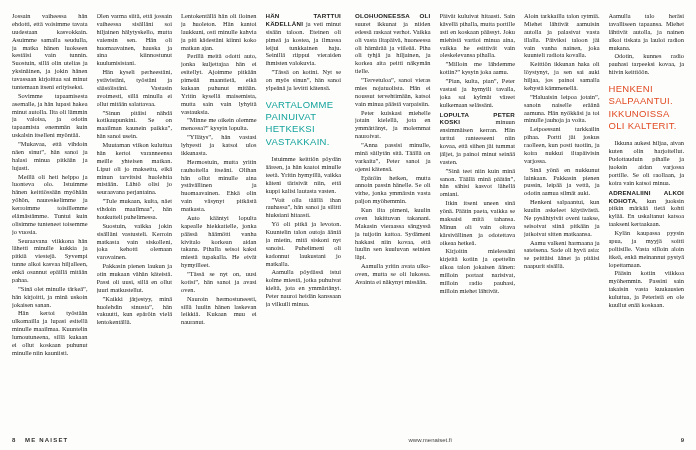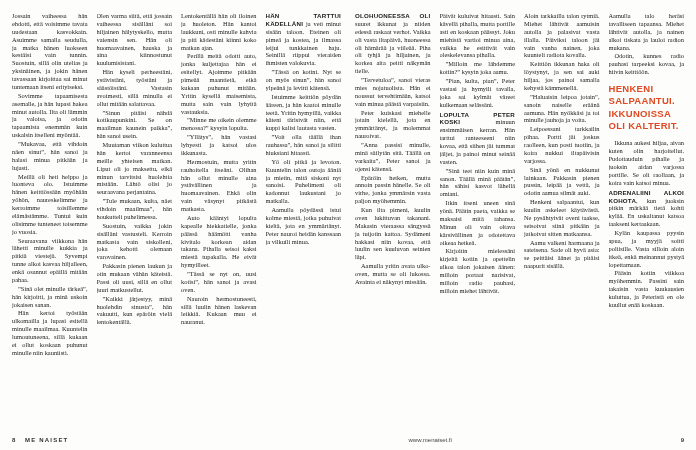--- a/index.html
+++ b/index.html
@@ -26,21 +26,21 @@
   .col p{margin:0 0 1px 0;text-indent:6px;}
   .col p.noindent{text-indent:0;margin-top:2px;}
   .lead{
     font-family:"Liberation Sans", sans-serif;
     font-weight:bold;
     font-size:6.2px;
     letter-spacing:.2px;
   }
   .pullquote{
     font-family:"Liberation Sans", sans-serif;
-    font-weight:bold;
+    font-weight:normal;
     text-transform:uppercase;
     font-size:9.5px;
     line-height:1.3;
     text-align:left;
     margin:7px 0 7px 0;
     letter-spacing:.3px;
   }
   .footer{
     position:absolute;
     left:12px;right:12px;bottom:7px;
@@ -85,20 +85,21 @@
         <p>”Minne me oikein olemme menossa?” kysyin lopulta.</p>
         <p>”Yllätys”, hän vastasi lyhyesti ja katsoi ulos ikkunasta.</p>
         <p>Hermostuin, mutta yritin rauhoitella itseäni. Olihan hän ollut minulle aina ystävällinen ja huomaavainen. Ehkä olin vain väsynyt pitkästä matkasta.</p>
         <p>Auto kääntyi lopulta kapealle hiekkatielle, jonka päässä häämötti vanha kivitalo korkean aidan takana. Pihalla seisoi kaksi miestä tupakalla. He eivät hymyilleet.</p>
         <p>”Tässä se nyt on, uusi kotisi”, hän sanoi ja avasi oven.</p>
         <p>Nauroin hermostuneesti, sillä luulin hänen laskevan leikkiä. Kukaan muu ei nauranut.</p>
       </div>
       <div class="col">
         <p class="noindent"><span class="lead">HÄN TARTTUI KÄDELLÄNI</span> ja veti minut sisään taloon. Eteinen oli pimeä ja kostea, ja ilmassa leijui tunkkainen haju. Seinillä riippui vieraiden ihmisten valokuvia.</p>
         <p>”Tässä on kotini. Nyt se on myös sinun”, hän sanoi ylpeänä ja levitti kätensä.</p>
+        <div class="pullquote" style="color: rgb(20, 163, 156);">Vartalomme painuivat hetkeksi vastakkain.</div>
         <p>Istuimme keittiön pöydän ääreen, ja hän kaatoi minulle teetä. Yritin hymyillä, vaikka käteni tärisivät niin, että kuppi kalisi lautasta vasten.</p>
         <p>”Voit olla täällä ihan rauhassa”, hän sanoi ja silitti hiuksiani hitaasti.</p>
         <p>Yö oli pitkä ja levoton. Kuuntelin talon outoja ääniä ja mietin, mitä siskoni nyt sanoisi. Puhelimeni oli kadonnut laukustani jo matkalla.</p>
         <p>Aamulla pöydässä istui kolme miestä, jotka puhuivat kieltä, jota en ymmärtänyt. Peter nauroi heidän kanssaan ja vilkuili minua.</p>
       </div>
       <div class="col">
         <p class="noindent"><span class="lead">OLOHUONEESSA OLI</span> suuret ikkunat ja niiden edessä raskaat verhot. Vaikka oli vasta iltapäivä, huoneessa oli hämärää ja viileää. Piha oli tyhjä ja hiljainen, ja korkea aita peitti näkymän tielle.</p>
         <p>”Tervetuloa”, sanoi vieras mies nojatuolista. Hän ei noussut tervehtimään, katsoi vain minua päästä varpaisiin.</p>
         <p>Peter kuiskasi miehelle jotain kielellä, jota en ymmärtänyt, ja molemmat nauroivat.</p>
         <p>”Anna passisi minulle, minä säilytän sitä. Täällä on varkaita”, Peter sanoi ja ojensi kätensä.</p>

